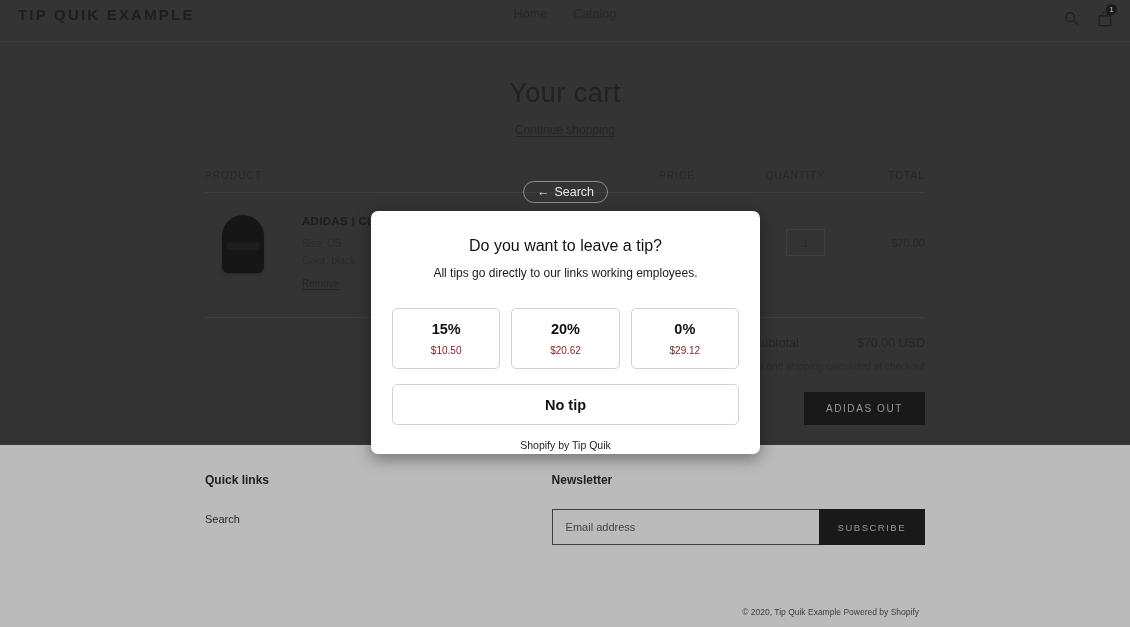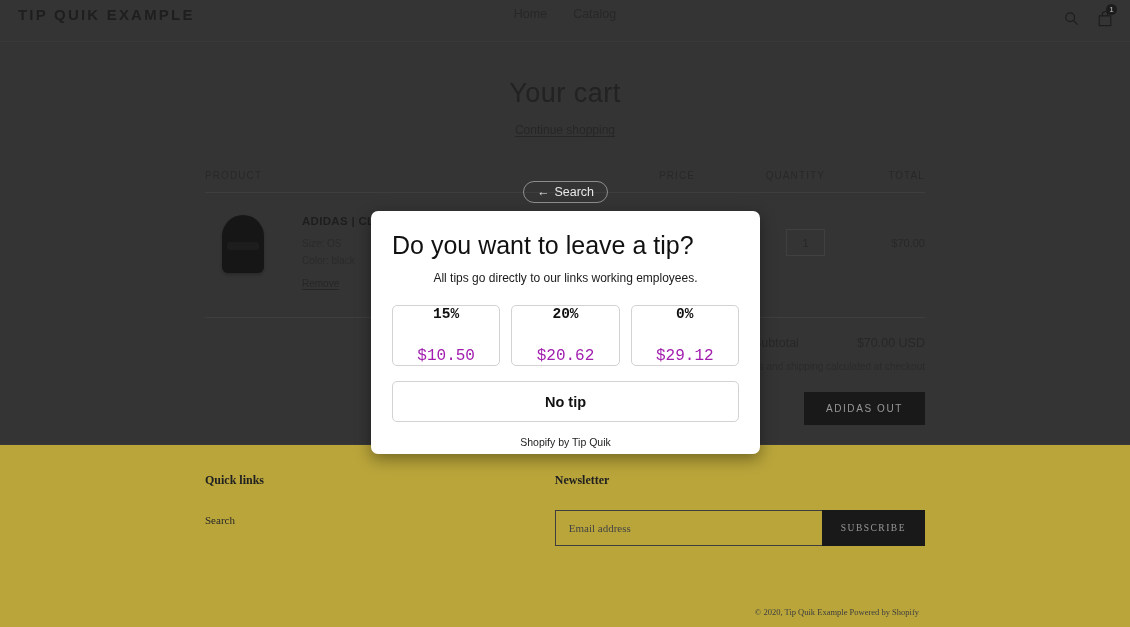--- a/index.html
+++ b/index.html
@@ -223,22 +223,21 @@
     cursor: pointer;
   }
 
   
   .site-footer {
     position: absolute;
     left: 0; right: 0;
     top: 444px;
     bottom: 0;
     border-top: 1px solid #464646;
-    background: #fde047;
-    font-family: Liberation Serif, serif;
+    background: #ffffff;
   }
   .footer-inner {
     width: 720px;
     margin: 0 auto;
     padding-top: 28px;
     display: flex;
   }
   .footer-col-left { width: 363px; }
   .footer-col-right { flex: 1 1 auto; }
   .footer-head {
@@ -313,52 +312,54 @@
     left: 371px;
     top: 211px;
     width: 389px;
     height: 243px;
     background: #fff;
     border-radius: 7px;
     box-shadow: 0 5px 16px rgba(0,0,0,.38);
     padding: 0 21px;
   }
   .modal-title {
-    font-size: 25px;
+    text-align: center;
+    font-size: 16px;
     font-weight: normal;
     color: #111;
-    padding-top: 20px;
+    padding-top: 26px;
   }
   .modal-sub {
     text-align: center;
     font-size: 12px;
     color: #1a1a1a;
     margin-top: 11px;
   }
   .tip-options {
     display: flex;
     gap: 11px;
     margin-top: 20px;
   }
   .tip-btn {
     flex: 1 1 0;
     height: 61px;
     border: 1px solid #d2d2d2;
     border-radius: 5px;
     background: #fff;
-    font-family: Liberation Mono, monospace;
+    font-family: Liberation Sans, sans-serif;
     cursor: pointer;
     display: flex;
     flex-direction: column;
     align-items: center;
-    justify-content: space-between;
+    justify-content: center;
     gap: 8px;
+    margin-top: 8px;
   }
   .tip-pct { font-size: 14.5px; font-weight: bold; color: #111; }
-  .tip-amt { font-size: 16px; color: #a21caf; }
+  .tip-amt { font-size: 10px; color: #7f1d1d; }
   .no-tip-btn {
     margin-top: 15px;
     width: 100%;
     height: 41px;
     border: 1px solid #d2d2d2;
     border-radius: 5px;
     background: #fff;
     font-family: inherit;
     font-size: 14.5px;
     font-weight: bold;

